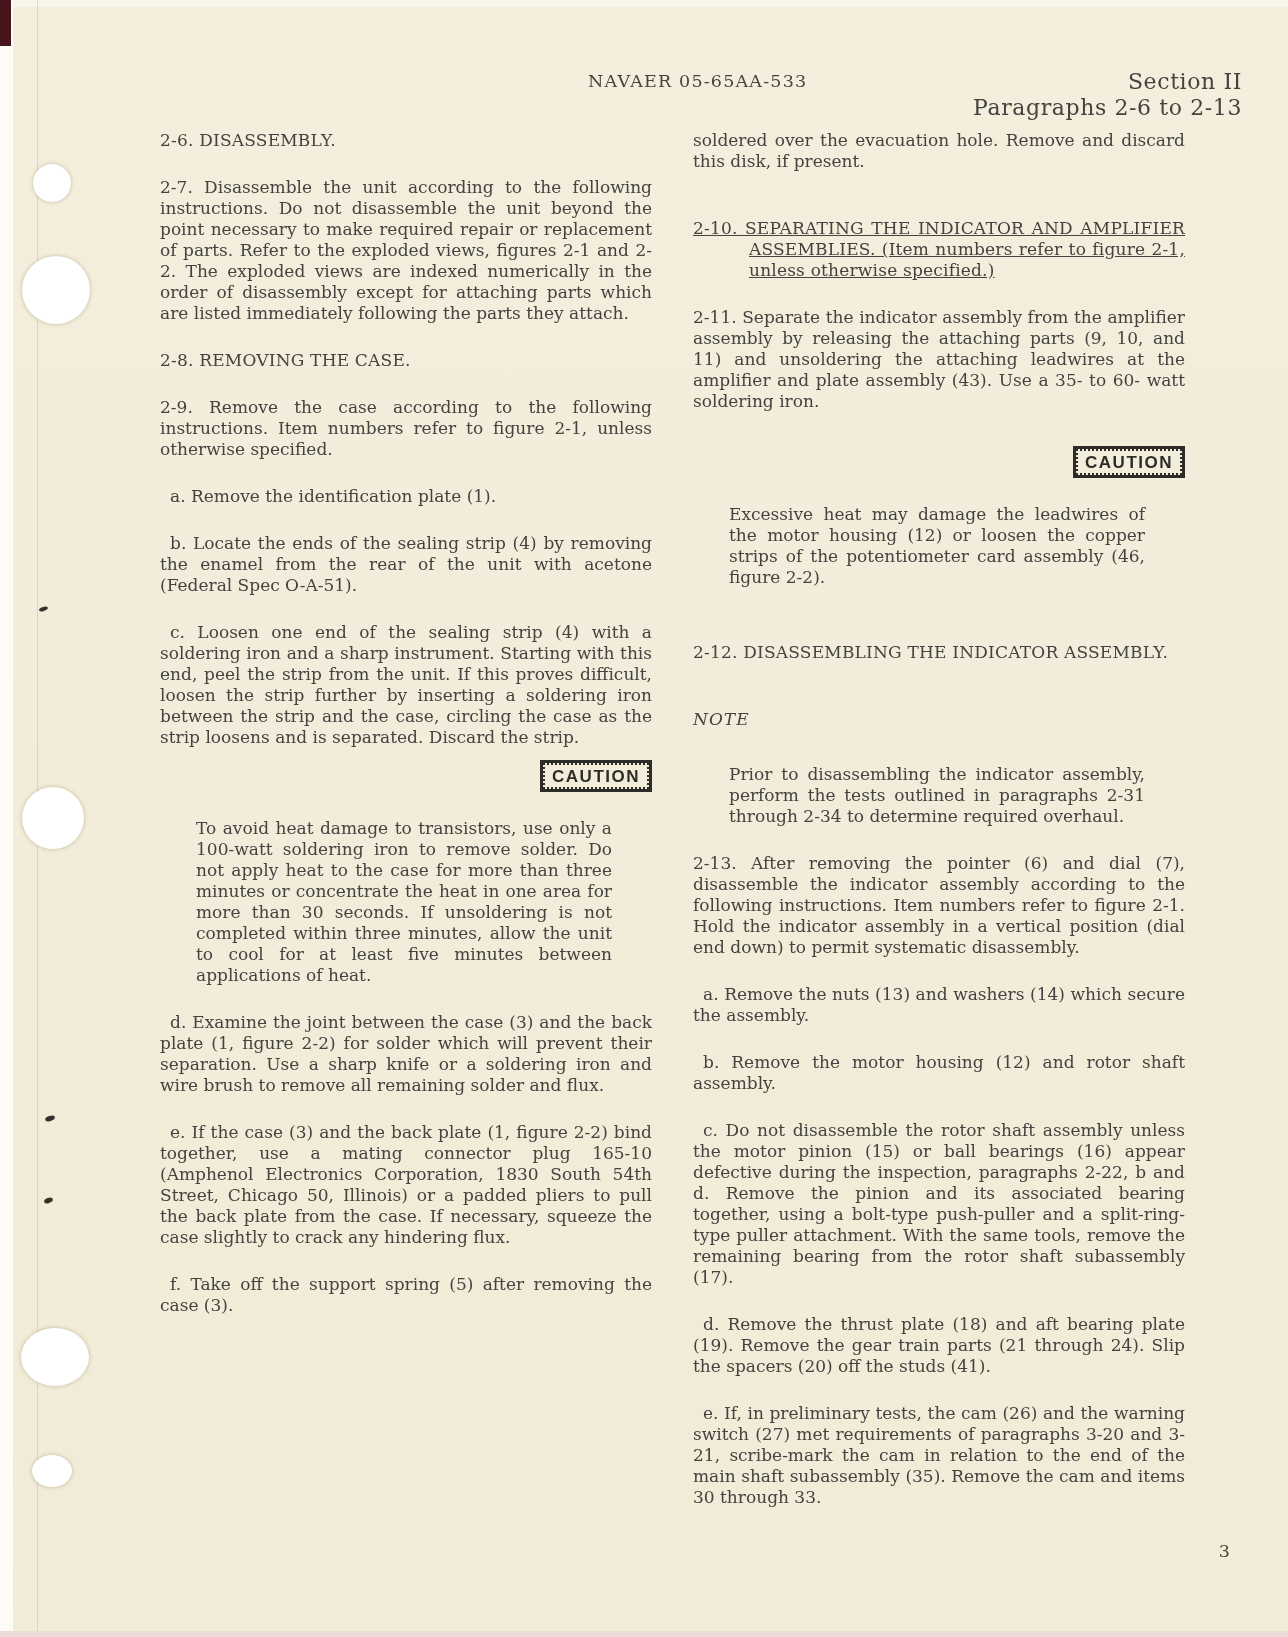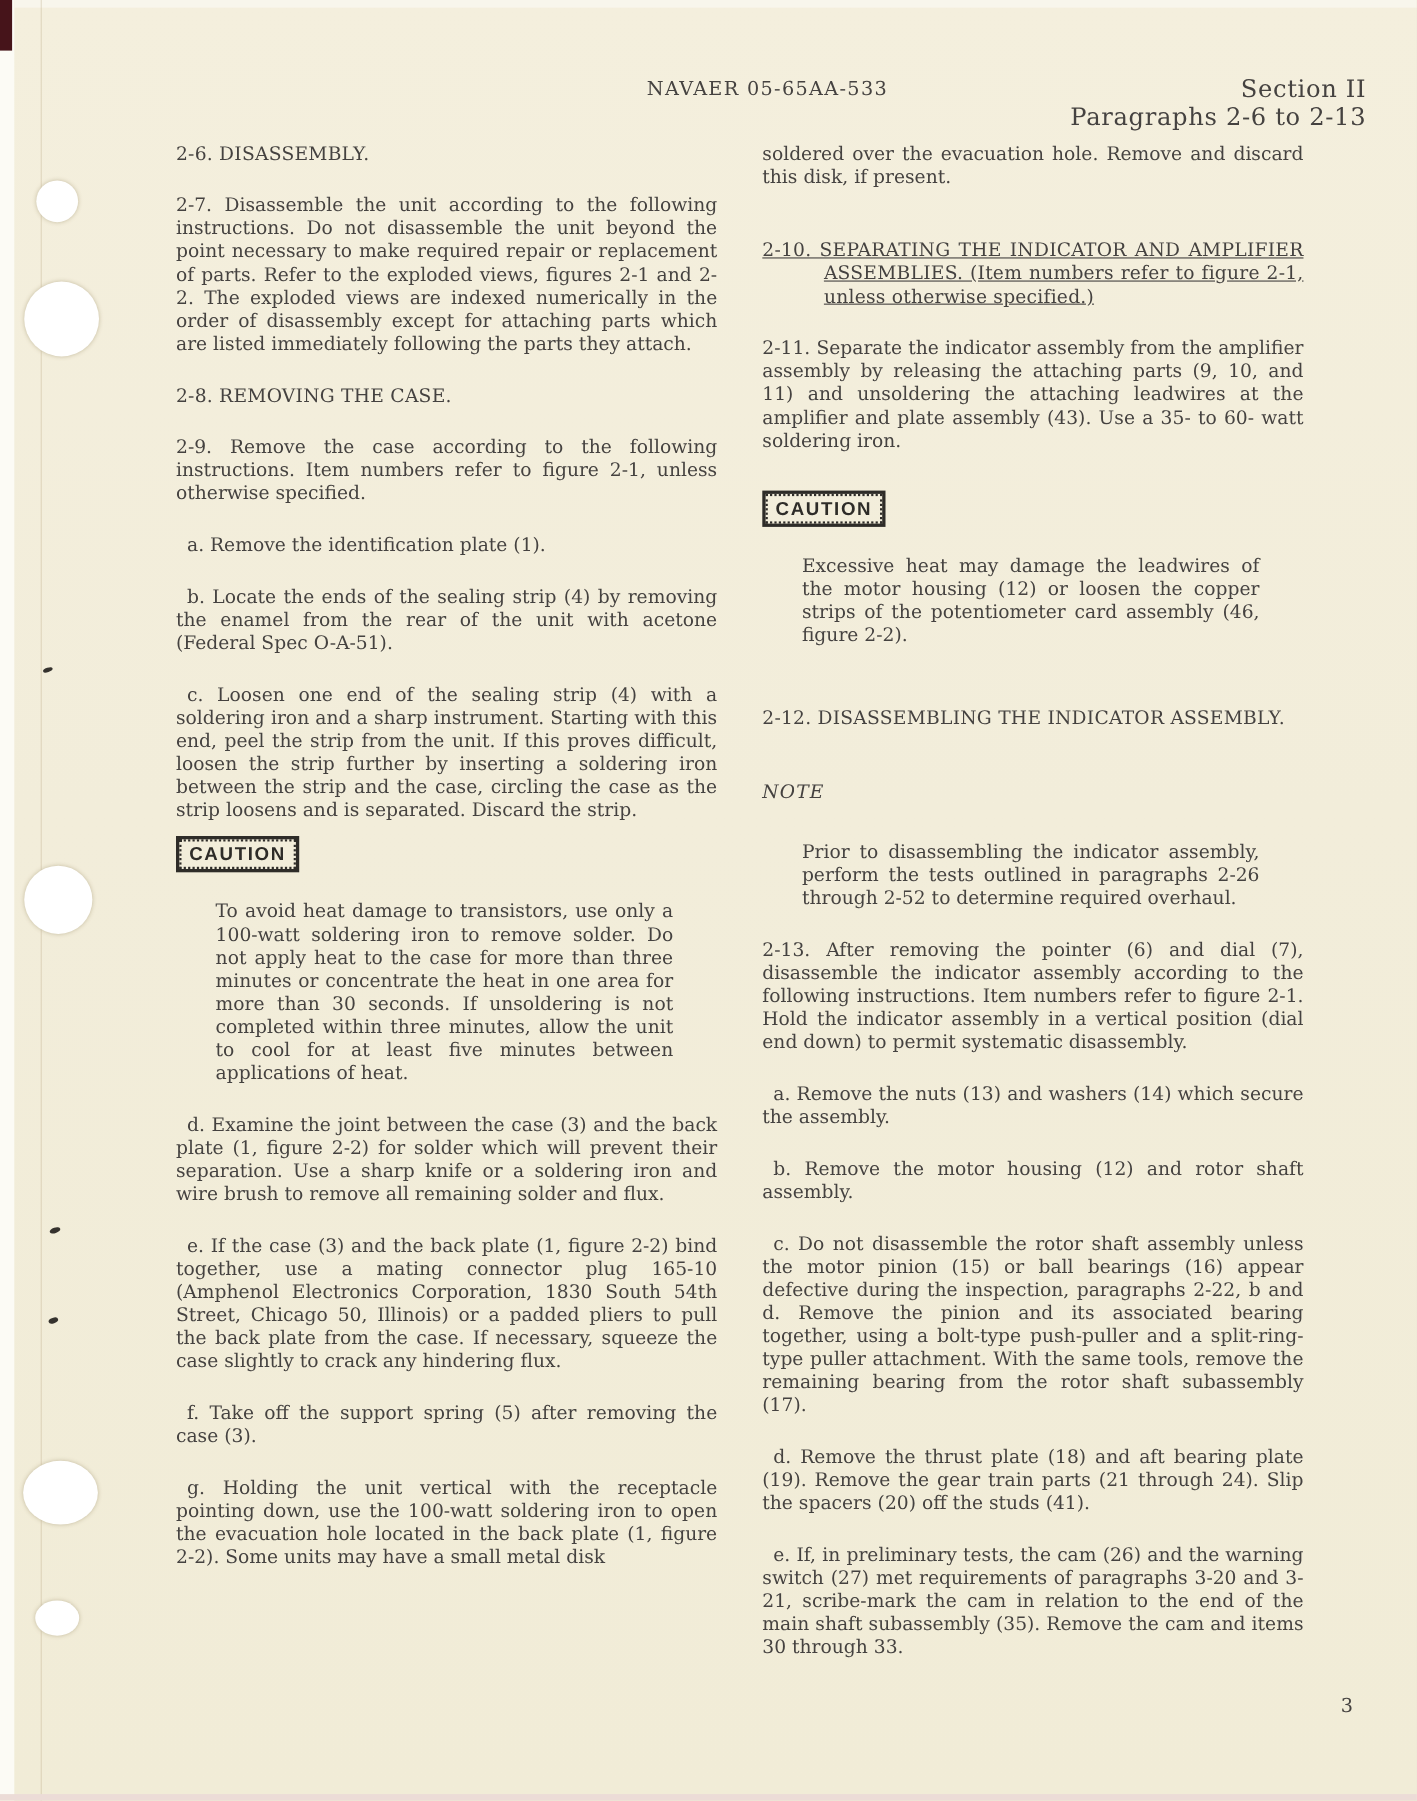--- a/index.html
+++ b/index.html
@@ -45,21 +45,21 @@
   .hang { padding-left:56px; text-indent:-56px; text-align:left;text-decoration:underline; }
   .sub { text-indent:10px; }
   .indent { margin-left:36px; margin-right:40px; }
   .note { text-align:center; margin-right:40px; letter-spacing:1px;font-style:italic; }
   .gap-sm { margin-top:12px; }
   .gap-md { margin-top:34px; }
   .gap-lg { margin-top:46px; }
   .gap-xl { margin-top:54px; }
 
   
-  .caution-wrap { text-align:left; }
+  .caution-wrap { text-align:right; }
   .caution-box { display:inline-block; position:relative; border:3px solid #2e2c28; padding:3px 9px 2px 9px; }
   .caution-box::before { content:""; position:absolute; inset:0; border:2px dotted #2e2c28; }
   .caution-text {
     position:relative;
     font-family:"Liberation Sans", sans-serif;
     font-weight:bold; font-size:17px; letter-spacing:1.5px; color:#2e2c28;
   }
 
   .page-number { position:absolute; top:1541px; right:70px; font-size:17.5px; }
 </style>
@@ -95,31 +95,30 @@
         <p class="blk h">2-8. REMOVING THE CASE.</p>
         <p class="blk p">2-9. Remove the case according to the following instructions. Item numbers refer to figure 2-1, unless otherwise specified.</p>
         <p class="blk p sub">a. Remove the identification plate (1).</p>
         <p class="blk p sub">b. Locate the ends of the sealing strip (4) by removing the enamel from the rear of the unit with acetone (Federal Spec O-A-51).</p>
         <p class="blk p sub">c. Loosen one end of the sealing strip (4) with a soldering iron and a sharp instrument. Starting with this end, peel the strip from the unit. If this proves difficult, loosen the strip further by inserting a soldering iron between the strip and the case, circling the case as the strip loosens and is separated. Discard the strip.</p>
         <div class="blk caution-wrap gap-sm"><span class="caution-box"><span class="caution-text">CAUTION</span></span></div>
         <p class="blk indent">To avoid heat damage to transistors, use only a 100-watt soldering iron to remove solder. Do not apply heat to the case for more than three minutes or concentrate the heat in one area for more than 30 seconds. If unsoldering is not completed within three minutes, allow the unit to cool for at least five minutes between applications of heat.</p>
         <p class="blk p sub">d. Examine the joint between the case (3) and the back plate (1, figure 2-2) for solder which will prevent their separation. Use a sharp knife or a soldering iron and wire brush to remove all remaining solder and flux.</p>
         <p class="blk p sub">e. If the case (3) and the back plate (1, figure 2-2) bind together, use a mating connector plug 165-10 (Amphenol Electronics Corporation, 1830 South 54th Street, Chicago 50, Illinois) or a padded pliers to pull the back plate from the case. If necessary, squeeze the case slightly to crack any hindering flux.</p>
         <p class="blk p sub">f. Take off the support spring (5) after removing the case (3).</p>
-        <p class="blk p sub">g. Holding the unit vertical with the receptacle pointing down, use the 100-watt soldering iron to open the evacuation hole located in the back plate (1, figure 2-2). Some units may have a small metal disk</p>
       </div>
     <div class="col" id="right-col">
         <p class="blk p">soldered over the evacuation hole. Remove and discard this disk, if present.</p>
         <p class="blk h hang gap-lg">2-10. SEPARATING THE INDICATOR AND AMPLIFIER ASSEMBLIES. (Item numbers refer to figure 2-1, unless otherwise specified.)</p>
         <p class="blk p">2-11. Separate the indicator assembly from the amplifier assembly by releasing the attaching parts (9, 10, and 11) and unsoldering the attaching leadwires at the amplifier and plate assembly (43). Use a 35- to 60- watt soldering iron.</p>
         <div class="blk caution-wrap gap-md"><span class="caution-box"><span class="caution-text">CAUTION</span></span></div>
         <p class="blk indent">Excessive heat may damage the leadwires of the motor housing (12) or loosen the copper strips of the potentiometer card assembly (46, figure 2-2).</p>
         <p class="blk h gap-xl">2-12. DISASSEMBLING THE INDICATOR ASSEMBLY.</p>
         <p class="blk note gap-lg">NOTE</p>
-        <p class="blk indent gap-md">Prior to disassembling the indicator assembly, perform the tests outlined in paragraphs 2-26 through 2-52 to determine required overhaul.</p>
+        <p class="blk indent gap-md">Prior to disassembling the indicator assembly, perform the tests outlined in paragraphs 2-31 through 2-34 to determine required overhaul.</p>
         <p class="blk p">2-13. After removing the pointer (6) and dial (7), disassemble the indicator assembly according to the following instructions. Item numbers refer to figure 2-1. Hold the indicator assembly in a vertical position (dial end down) to permit systematic disassembly.</p>
         <p class="blk p sub">a. Remove the nuts (13) and washers (14) which secure the assembly.</p>
         <p class="blk p sub">b. Remove the motor housing (12) and rotor shaft assembly.</p>
         <p class="blk p sub">c. Do not disassemble the rotor shaft assembly unless the motor pinion (15) or ball bearings (16) appear defective during the inspection, paragraphs 2-22, b and d. Remove the pinion and its associated bearing together, using a bolt-type push-puller and a split-ring-type puller attachment. With the same tools, remove the remaining bearing from the rotor shaft subassembly (17).</p>
         <p class="blk p sub">d. Remove the thrust plate (18) and aft bearing plate (19). Remove the gear train parts (21 through 24). Slip the spacers (20) off the studs (41).</p>
         <p class="blk p sub">e. If, in preliminary tests, the cam (26) and the warning switch (27) met requirements of paragraphs 3-20 and 3-21, scribe-mark the cam in relation to the end of the main shaft subassembly (35). Remove the cam and items 30 through 33.</p>
       </div>
   </div>
 
   <div class="page-number">3</div>

